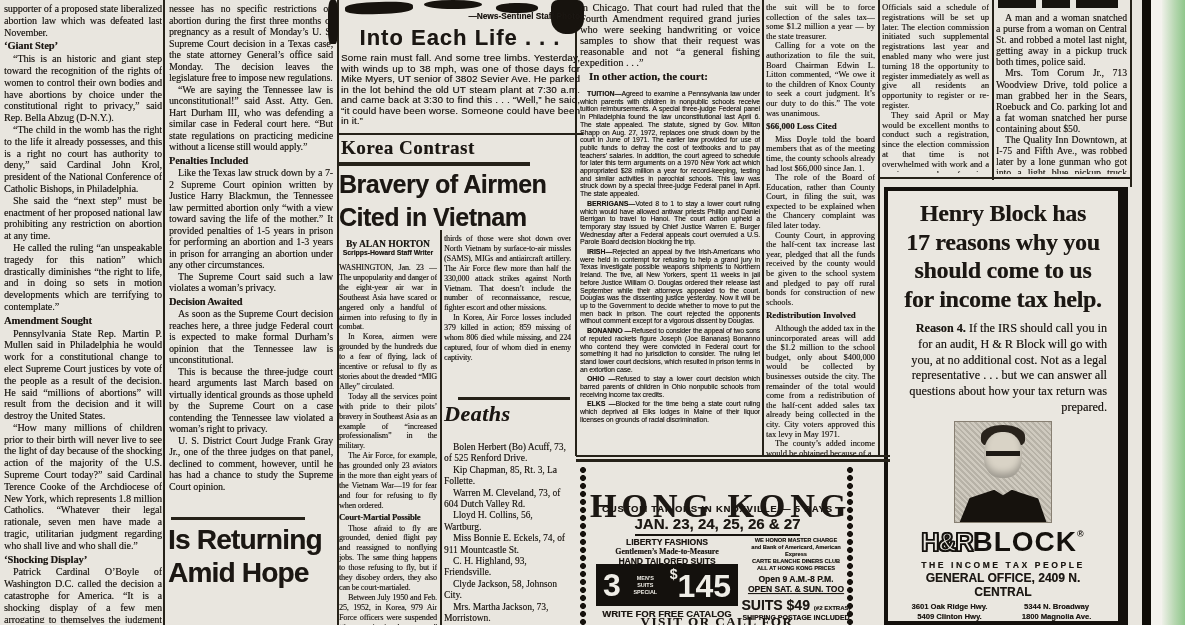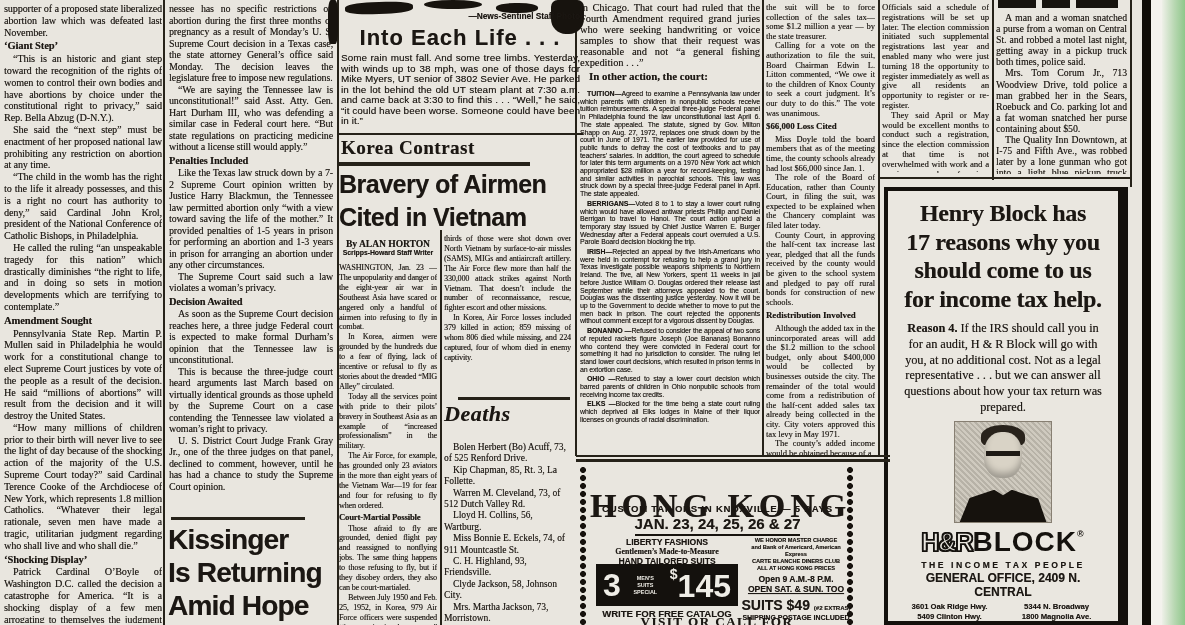--- a/index.html
+++ b/index.html
@@ -63,21 +63,21 @@
 .deal{position:absolute;background:#14110d;color:#efede6;display:flex;align-items:center;justify-content:space-between;padding:0 7px;text-shadow:none}
 .deal .q{font-family:"Liberation Sans",sans-serif;font-weight:bold;font-size:32px}
 .deal .lbl{font-family:"Liberation Sans",sans-serif;font-weight:bold;font-size:5.5px;width:32px;text-align:center;line-height:7px}
 .deal .pr{font-family:"Liberation Sans",sans-serif;font-weight:bold;font-size:32px}
 .deal .pr sup{font-size:14px;vertical-align:18px}
 .hk-cat{position:absolute;font-family:"Liberation Sans",sans-serif;font-weight:bold;font-size:9.5px;text-align:center}
 .hk-visit{position:absolute;font-weight:bold;font-size:13px;letter-spacing:1.5px;text-align:center}
 
 .hrbox{position:absolute;left:884px;top:187px;width:244px;height:438px;border:4px solid #14110d;border-right-width:10px;padding:8px 8px 0;overflow:hidden;background:#eae7e0}
 .hr-h{font-weight:bold;font-size:24px;line-height:28.5px;text-align:center;letter-spacing:-.3px}
-.hr-b{font-size:12.2px;line-height:15.8px;margin:8px 3px 0;text-align:center}
+.hr-b{font-size:12.2px;line-height:15.8px;margin:8px 3px 0;text-align:right}
 .photo{width:96px;height:100px;margin:6px auto 4px;position:relative;overflow:hidden;outline:1px solid #877f72;
   background:repeating-linear-gradient(45deg,#b7b2a7 0 2px,#cfcabf 2px 4px)}
 .photo .hair{position:absolute;left:26px;top:3px;width:44px;height:22px;background:#28221b;border-radius:50% 50% 30% 30%}
 .photo .head{position:absolute;left:29px;top:10px;width:38px;height:46px;background:#d9d3c6;border-radius:45% 45% 42% 42%;box-shadow:inset 0 -5px 7px rgba(0,0,0,.28)}
 .photo .glasses{position:absolute;left:31px;top:29px;width:34px;height:5px;background:#1d1914}
 .photo .suit{position:absolute;left:4px;bottom:-2px;width:88px;height:34px;background:#16120d;
   clip-path:polygon(0 100%,12% 24%,40% 0,50% 16%,60% 0,90% 26%,100% 100%)}
 .lgrow{text-align:center;margin-top:2px;white-space:nowrap}
 .lg1{font-family:"Liberation Sans",sans-serif;font-weight:bold;font-size:25px;color:#eae7e0;letter-spacing:-1px;
   -webkit-text-stroke:1.6px #14110d;text-shadow:-1px -1px 0 #14110d,1px -1px 0 #14110d,-1px 1px 0 #14110d,1px 1px 0 #14110d}
@@ -103,22 +103,22 @@
   <div class="vr" style="left:575px;top:0;height:456px"></div>
   <div class="vr" style="left:762px;top:0;height:456px"></div>
   <div class="vr" style="left:878px;top:0;height:456px"></div>
   <div class="vr" style="left:992px;top:0;height:180px"></div>
   <div class="vr" style="left:1130px;top:0;height:187px"></div>
 
   <section class="col" id="c1" style="left:4px;top:3px;width:158px;height:620px">
     <p class="pn">supporter of a proposed state liberalized abortion law which was defeated last November.</p>
     <p class="sh">‘Giant Step’</p>
     <p>“This is an historic and giant step toward the recognition of the rights of women to control their own bodies and have abortions by choice under the constitutional right to privacy,” said Rep. Bella Abzug (D-N.Y.).</p>
+    <p>“The child in the womb has the right to the life it already possesses, and this is a right no court has authority to deny,” said Cardinal John Krol, president of the National Conference of Catholic Bishops, in Philadelphia.</p>
     <p>She said the “next step” must be enactment of her proposed national law prohibiting any restriction on abortion at any time.</p>
-    <p>“The child in the womb has the right to the life it already possesses, and this is a right no court has authority to deny,” said Cardinal John Krol, president of the National Conference of Catholic Bishops, in Philadelphia.</p>
     <p>He called the ruling “an unspeakable tragedy for this nation” which drastically diminishes “the right to life, and in doing so sets in motion developments which are terrifying to contemplate.”</p>
     <p class="sh">Amendment Sought</p>
     <p>Pennsylvania State Rep. Martin P. Mullen said in Philadelphia he would work for a constitutional change to elect Supreme Court justices by vote of the people as a result of the decision. He said “millions of abortions” will result from the decision and it will destroy the United States.</p>
     <p>“How many millions of children prior to their birth will never live to see the light of day because of the shocking action of the majority of the U.S. Supreme Court today?” said Cardinal Terence Cooke of the Archdiocese of New York, which represents 1.8 million Catholics. “Whatever their legal rationale, seven men have made a tragic, utilitarian judgment regarding who shall live and who shall die.”</p>
     <p class="sh">‘Shocking Display’</p>
     <p>Patrick Cardinal O’Boyle of Washington D.C. called the decision a catastrophe for America. “It is a shocking display of a few men arrogating to themselves the judgment at what stage the life of an unborn child</p>
   </section>
 
   <section class="col" id="c2" style="left:169px;top:3px;width:164px;height:512px">
     <p class="pn">nessee has no specific restrictions on abortion during the first three months of pregnancy as a result of Monday’s U. S. Supreme Court decision in a Texas case, the state attorney General’s office said Monday. The decision leaves the legislature free to impose new regulations.</p>
@@ -127,21 +127,20 @@
     <p>Like the Texas law struck down by a 7-2 Supreme Court opinion written by Justice Harry Blackmun, the Tennessee law permitted abortion only “with a view toward saving the life of the mother.” It provided penalties of 1-5 years in prison for performing an abortion and 1-3 years in prison for arranging an abortion under any other circumstances.</p>
     <p>The Supreme Court said such a law violates a woman’s privacy.</p>
     <p class="sh">Decision Awaited</p>
     <p>As soon as the Supreme Court decision reaches here, a three judge Federal court is expected to make formal Durham’s opinion that the Tennessee law is unconstitutional.</p>
     <p>This is because the three-judge court heard arguments last March based on virtually identical grounds as those upheld by the Supreme Court on a case contending the Tennessee law violated a woman’s right to privacy.</p>
     <p>U. S. District Court Judge Frank Gray Jr., one of the three judges on that panel, declined to comment, however, until he has had a chance to study the Supreme Court opinion.</p>
   </section>
 
   <div class="hr" style="left:171px;top:517px;width:134px;height:2.5px"></div>
   <div class="abs" style="left:168px;top:523px;width:168px;height:102px;overflow:hidden">
-    <div class="kiss">Kissinger</div>
     <div class="kiss">Is Returning</div>
     <div class="kiss">Amid Hope</div>
   </div>
 
   <div class="sm" style="left:345px;top:2px;width:68px;height:12px;border-radius:40%;transform:rotate(-2deg)"></div>
   <div class="sm" style="left:424px;top:0;width:58px;height:9px;border-radius:50%"></div>
   <div class="sm" style="left:496px;top:3px;width:42px;height:10px;border-radius:45%"></div>
   <div class="sm" style="left:551px;top:0;width:33px;height:34px;border-radius:20% 20% 45% 45%"></div>
   <div class="sm" style="left:328px;top:0;width:10px;height:44px;border-radius:30%"></div>
 
@@ -175,21 +174,21 @@
   <section class="col" id="kb" style="left:444px;top:234px;width:127px;height:161px">
     <p class="pn">thirds of those were shot down over North Vietnam by surface-to-air missles (SAMS), MIGs and antiaircraft artillery. The Air Force flew more than half the 330,000 attack strikes against North Vietnam. That doesn’t include the number of reconnaissance, rescue, fighter escort and other missions.</p>
     <p>In Korea, Air Force losses included 379 killed in action; 859 missing of whom 806 died while missing, and 224 captured, four of whom died in enemy captivity.</p>
   </section>
 
   <div class="hr" style="left:458px;top:397px;width:112px;height:3px"></div>
   <div class="abs deaths-t" style="left:444px;top:401px">Deaths</div>
   <section class="col" id="dl" style="left:444px;top:442px;width:128px;height:195px">
     <p>Bolen Herbert (Bo) Acuff, 73, of 525 Renford Drive.</p>
     <p>Kip Chapman, 85, Rt. 3, La Follette.</p>
-    <p>Warren M. Cleveland, 73, of 512 Dutch Valley Rd.</p>
+    <p>Warren M. Cleveland, 73, of 604 Dutch Valley Rd.</p>
     <p>Lloyd H. Collins, 56, Wartburg.</p>
     <p>Miss Bonnie E. Eckels, 74, of 911 Mountcastle St.</p>
     <p>C. H. Highland, 93, Friendsville.</p>
     <p>Clyde Jackson, 58, Johnson City.</p>
     <p>Mrs. Martha Jackson, 73, Morristown.</p>
     <p>James Arthur Leatherwood, 52, Rt. 9, Maryville.</p>
   </section>
 
   <section class="col" id="c5i" style="left:580px;top:3px;width:180px;height:85px">
     <p class="pn">in Chicago. That court had ruled that the Fourth Amendment required grand juries who were seeking handwriting or voice samples to show that their request was reasonable and not “a general fishing expedition . . .”</p>

